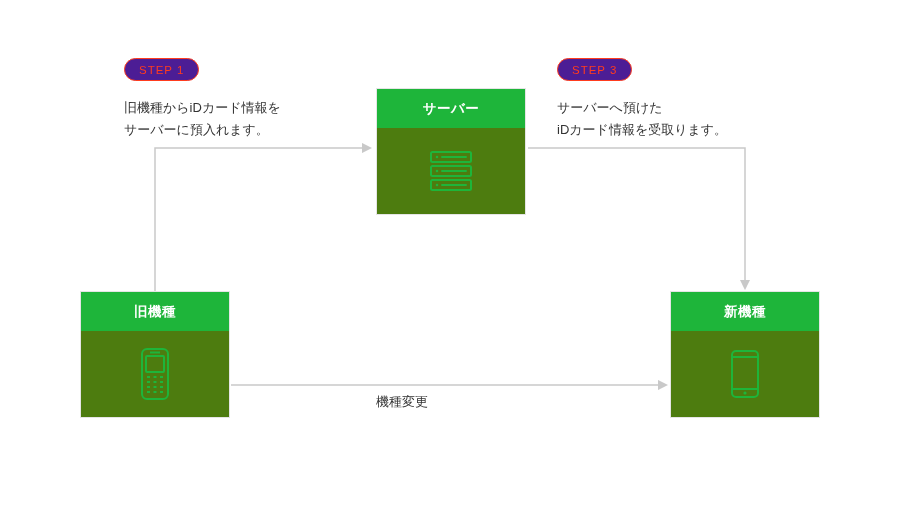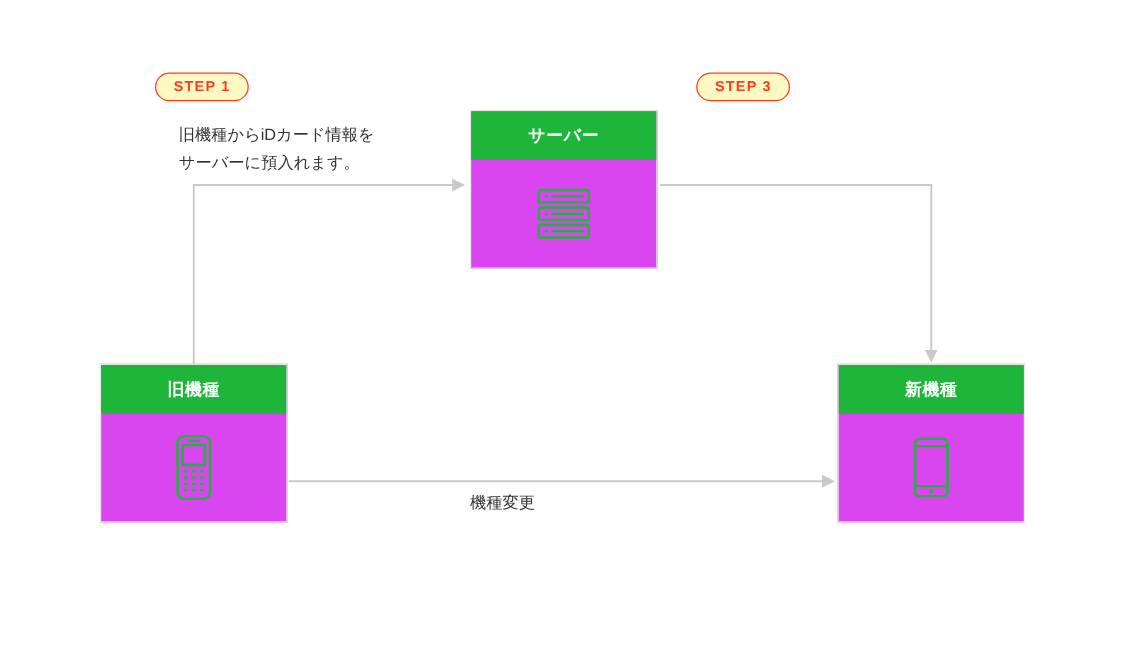--- a/index.html
+++ b/index.html
@@ -11,21 +11,21 @@
   }
   .canvas {
     position: relative;
     width: 900px;
     height: 516px;
   }
   .box {
     position: absolute;
     width: 150px;
     border: 1px solid #e5e5e5;
-    background: #d946ef;
+    background: #4d7c0f;
     box-sizing: border-box;
   }
   .box .hdr {
     background: #1eb53a;
     color: #fff;
     text-align: center;
     font-size: 13.5px;
     font-weight: 600;
     padding: 11px 0 10px;
     letter-spacing: .5px;
@@ -34,25 +34,25 @@
     height: 86px;
     display: flex;
     align-items: center;
     justify-content: center;
   }
   .step-badge {
     position: absolute;
     border: 1px solid #ff3c1e;
     color: #ff3c1e;
     font-size: 11.5px;
-    font-weight: 700;
+    font-weight: 400;
     letter-spacing: 1px;
     padding: 5px 14px 4px;
     border-radius: 999px;
-    background: #fef9c3;
+    background: #4c1d95;
   }
   .step-desc {
     position: absolute;
     font-size: 13px;
     line-height: 1.7;
     color: #333;
   }
   .bottom-label {
     position: absolute;
     font-size: 13px;
@@ -73,24 +73,26 @@
     </defs>
 
     <path d="M155 291 L155 148 L370 148" fill="none" stroke="#c9c9c9" stroke-width="1.5" marker-end="url(#ah)"></path>
 
     <path d="M528 148 L745 148 L745 288" fill="none" stroke="#c9c9c9" stroke-width="1.5" marker-end="url(#ah)"></path>
 
     <path d="M231 385 L666 385" fill="none" stroke="#c9c9c9" stroke-width="1.5" marker-end="url(#ah)"></path>
   </svg>
 
   <div class="step-badge" style="left:124px; top:58px;">STEP 1</div>
-  <div class="step-desc" style="left:124px; top:97px; white-space:pre-line;margin-left:19px;">旧機種からiDカード情報を
+  <div class="step-desc" style="left:124px; top:97px; white-space:pre-line;">旧機種からiDカード情報を
 サーバーに預入れます。</div>
 
   <div class="step-badge" style="left:557px; top:58px;">STEP 3</div>
+  <div class="step-desc" style="left:557px; top:97px; white-space:pre-line;">サーバーへ預けた
+iDカード情報を受取ります。</div>
 
   <div class="box" style="left:376px; top:88px;">
     <div class="hdr">サーバー</div>
     <div class="body">
       <svg class="ic" width="46" height="42" viewBox="0 0 46 42">
         <g fill="none" stroke="#1eb53a" stroke-width="2" stroke-linecap="round">
           <rect x="3" y="2" width="40" height="10" rx="1.5"></rect>
           <rect x="3" y="16" width="40" height="10" rx="1.5"></rect>
           <rect x="3" y="30" width="40" height="10" rx="1.5"></rect>
           <circle cx="9" cy="7" r="1.3" fill="#1eb53a" stroke="none"></circle>

